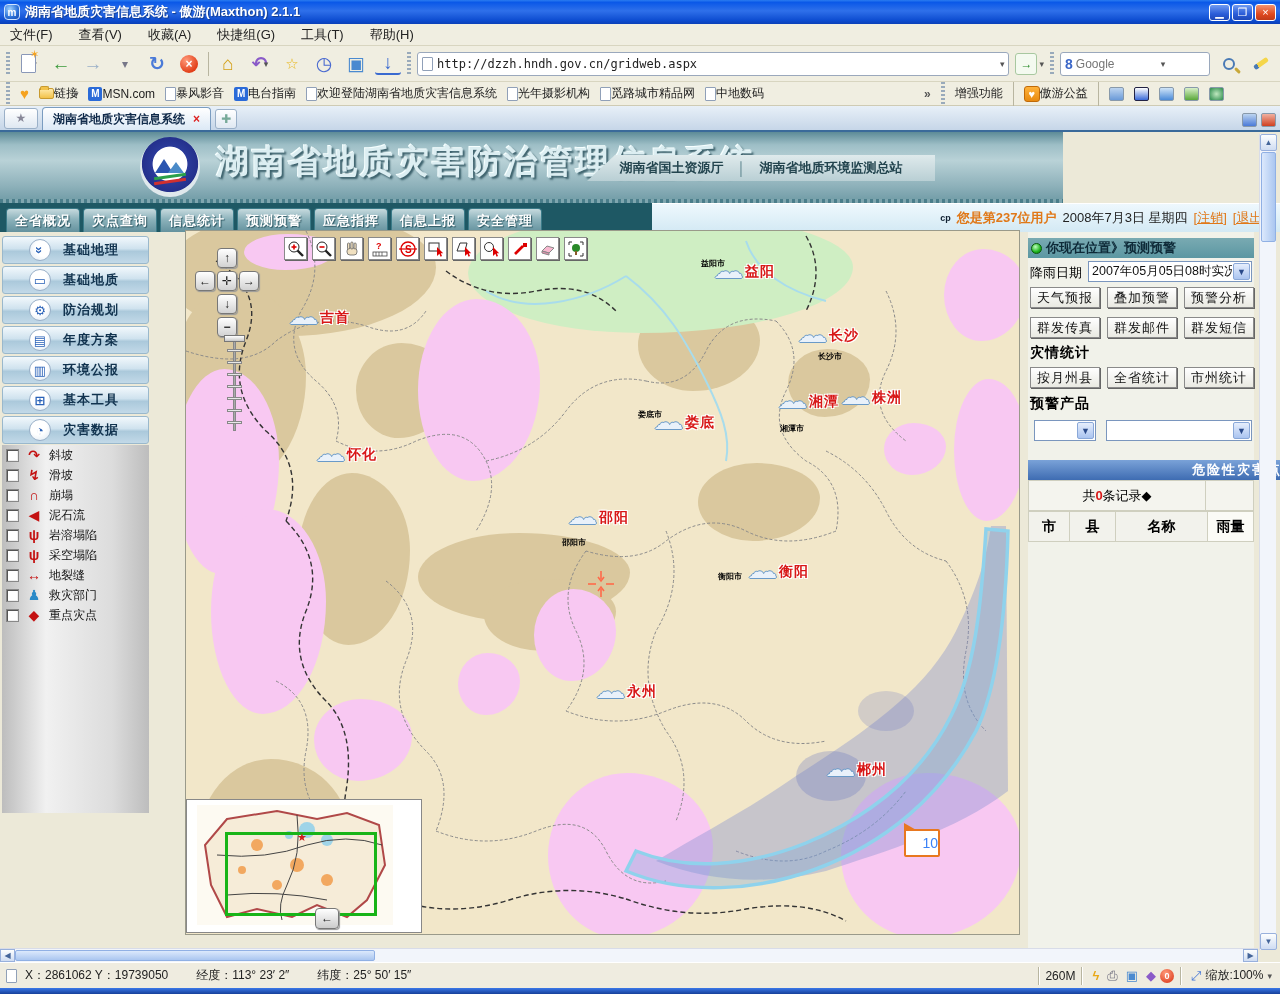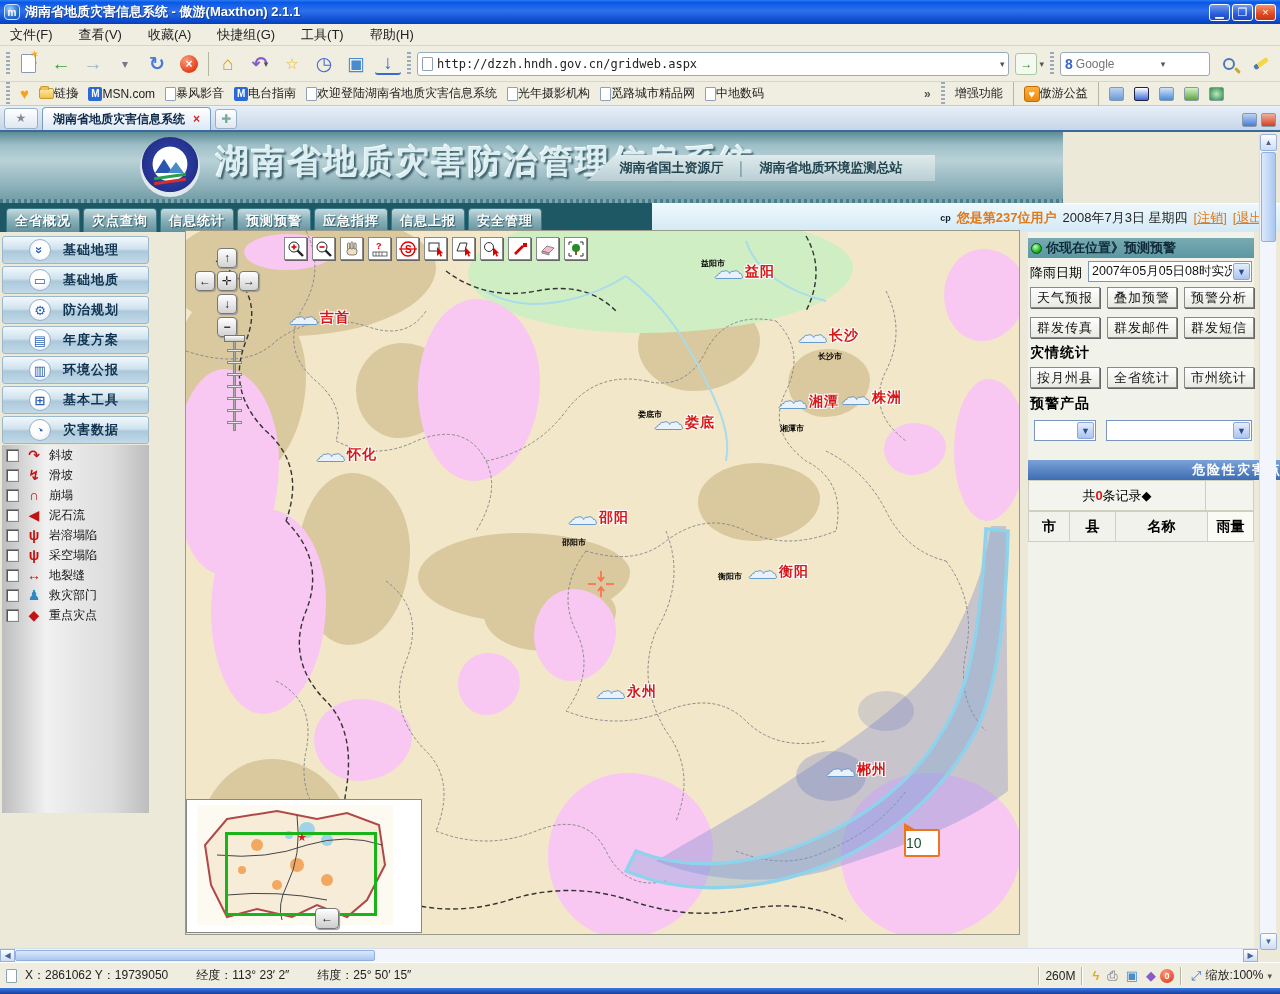--- a/index.html
+++ b/index.html
@@ -118,21 +118,21 @@
   .pink{background:#f8c8f2}
   .tan{background:#dac89e}
   .green{background:#cfeec3}
   .maplines{position:absolute;left:0;top:0}
   .city{position:absolute;display:flex;align-items:center;gap:2px;white-space:nowrap}
   .cloud{font-size:19px;letter-spacing:-9px;color:#e9f1fa;line-height:12px;
     text-shadow:-1px 0 #6a9ac8,1px 0 #6a9ac8,0 -1px #6a9ac8,0 1px #6a9ac8;padding-right:9px}
   .cname{font-size:14px;font-weight:bold;color:#d81818;text-shadow:1px 1px 0 #fff,-1px -1px 0 #fff,1px -1px 0 #fff,-1px 1px 0 #fff;letter-spacing:1px}
   .subl{position:absolute;font-size:8px;color:#000;font-weight:bold;white-space:nowrap}
   .flag{position:absolute;left:718px;top:598px;width:36px;height:28px;background:#fff;border:2px solid #e87820;border-radius:2px;
-    text-align:left;font-size:14px;color:#14532d;line-height:24px}
+    text-align:right;font-size:14px;color:#3b82f6;line-height:24px}
   .flag::before{content:"";position:absolute;left:-2px;top:-8px;border-left:14px solid #e87820;border-top:8px solid transparent}
 
   .maptools{position:absolute;left:98px;top:6px;display:flex;gap:5px}
   .mtool{width:23px;height:23px;background:#fff;border:1px solid #8a8a8a;box-shadow:1px 1px 0 #666;display:flex;align-items:center;justify-content:center}
 
   .navpad{position:absolute}
   .npbtn{position:absolute;width:20px;height:20px;border:1px solid #777;border-radius:4px;background:linear-gradient(#ffffff,#d2d2d2);
     color:#222;font-weight:bold;font-size:12px;text-align:center;line-height:18px;box-shadow:1px 1px 1px #999}
   .slidertrack{position:absolute;left:47px;top:108px;width:3px;height:92px;background:#aaa;border:1px solid #888}
   .tick{position:absolute;left:41px;width:15px;height:3px;background:#e8e8e8;border:1px solid #888}

